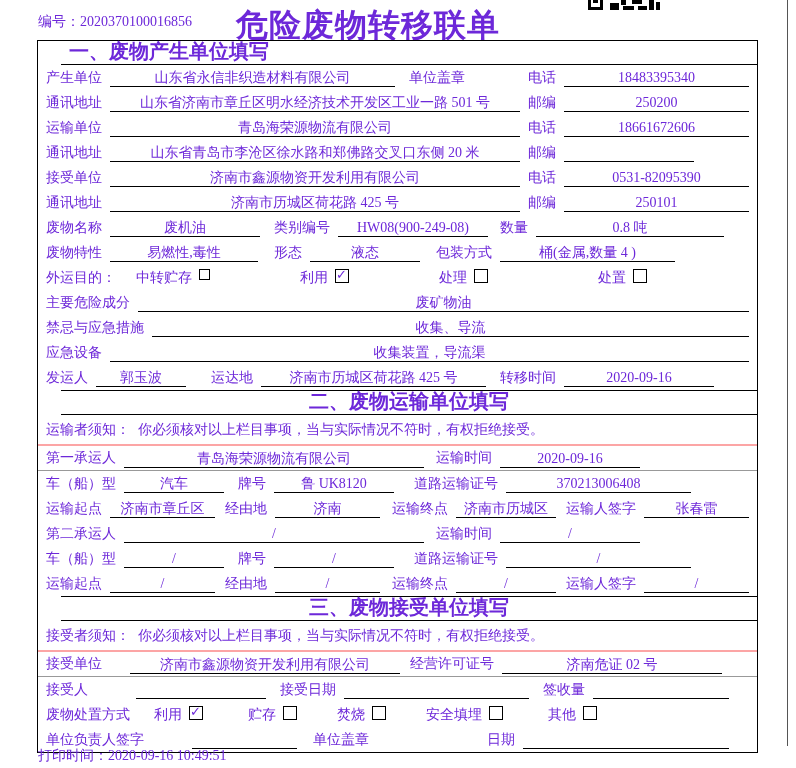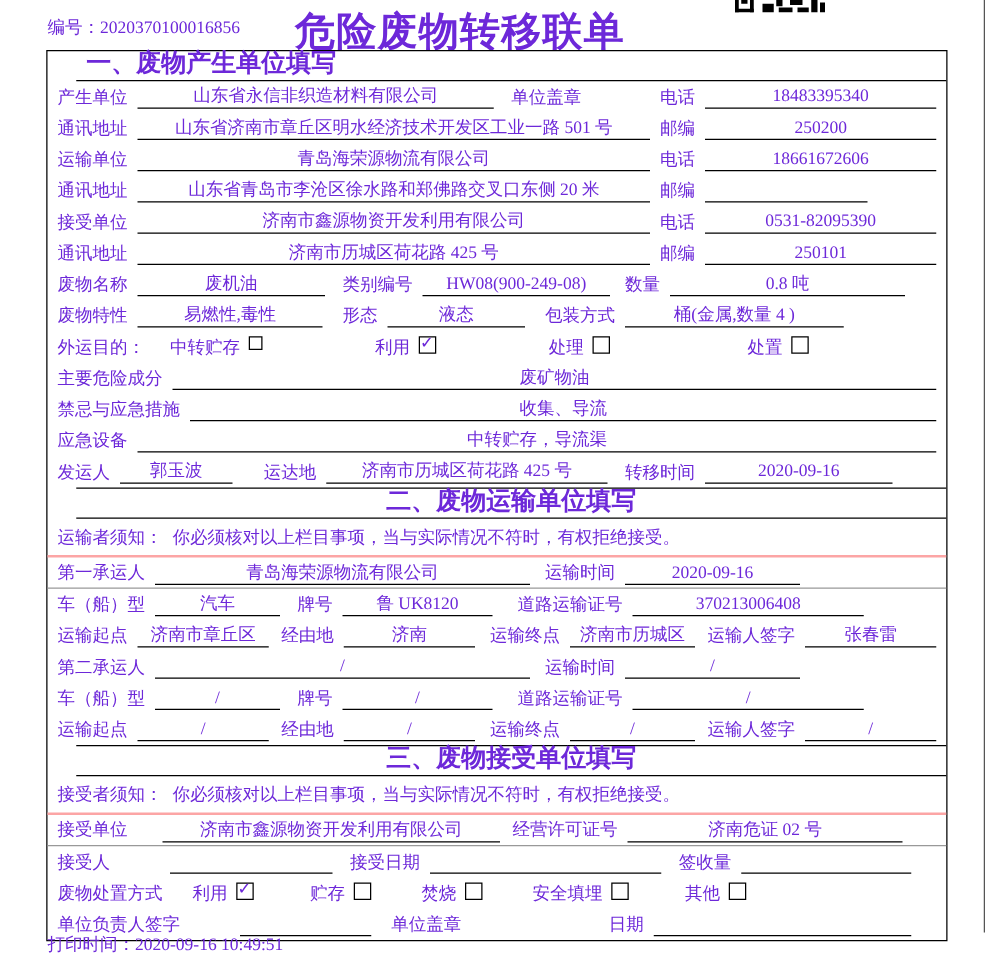--- a/index.html
+++ b/index.html
@@ -157,21 +157,21 @@
       <span class="val grow">废矿物油</span>
     </div>
 
     <div class="row">
       <span class="lbl">禁忌与应急措施</span>
       <span class="val grow">收集、导流</span>
     </div>
 
     <div class="row">
       <span class="lbl">应急设备</span>
-      <span class="val grow">中转贮存，导流渠</span>
+      <span class="val grow">收集装置，导流渠</span>
     </div>
 
     <div class="row">
       <span class="lbl">发运人</span>
       <span class="val w90">郭玉波</span>
       <span class="lbl ml25">运达地</span>
       <span class="val w225">济南市历城区荷花路 425 号</span>
       <span class="lbl ml14">转移时间</span>
       <span class="val grow mr35">2020-09-16</span>
     </div>

